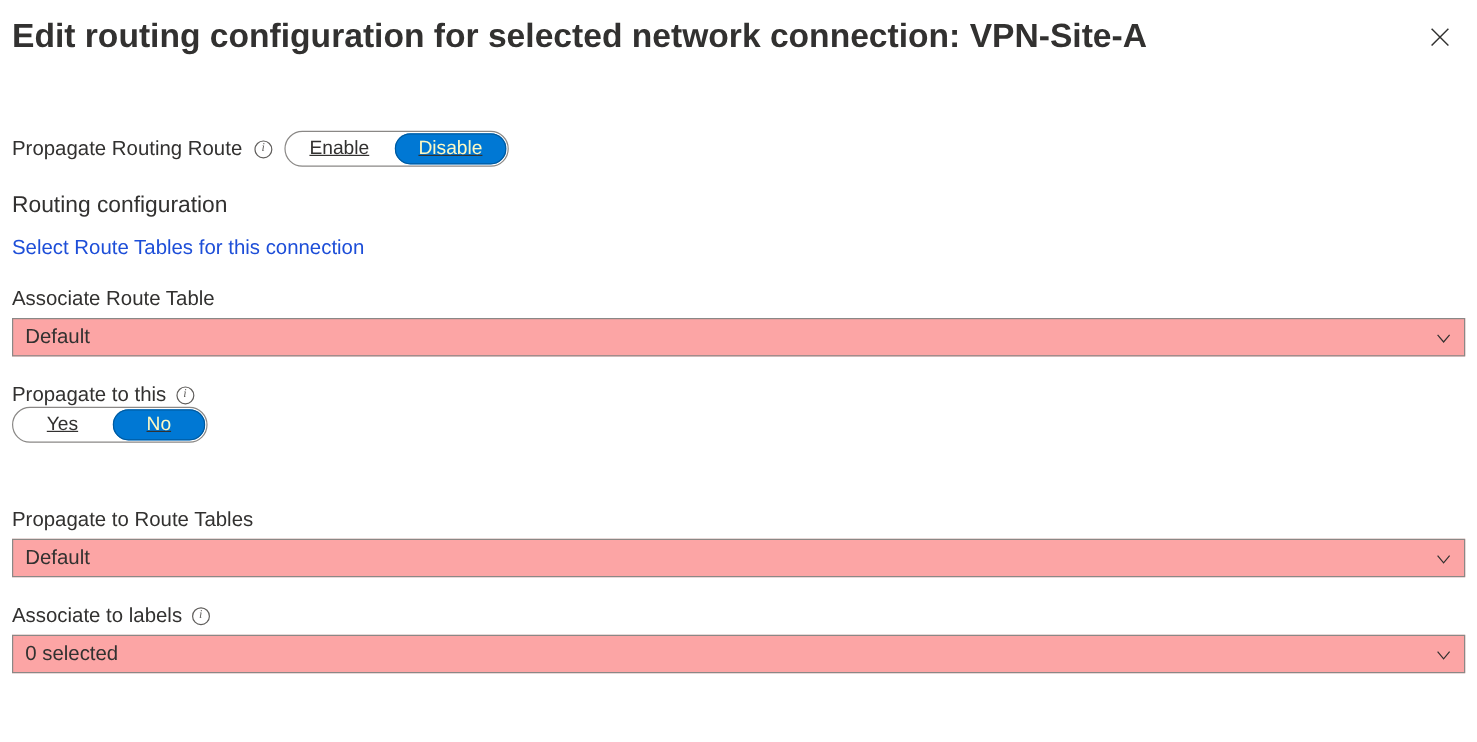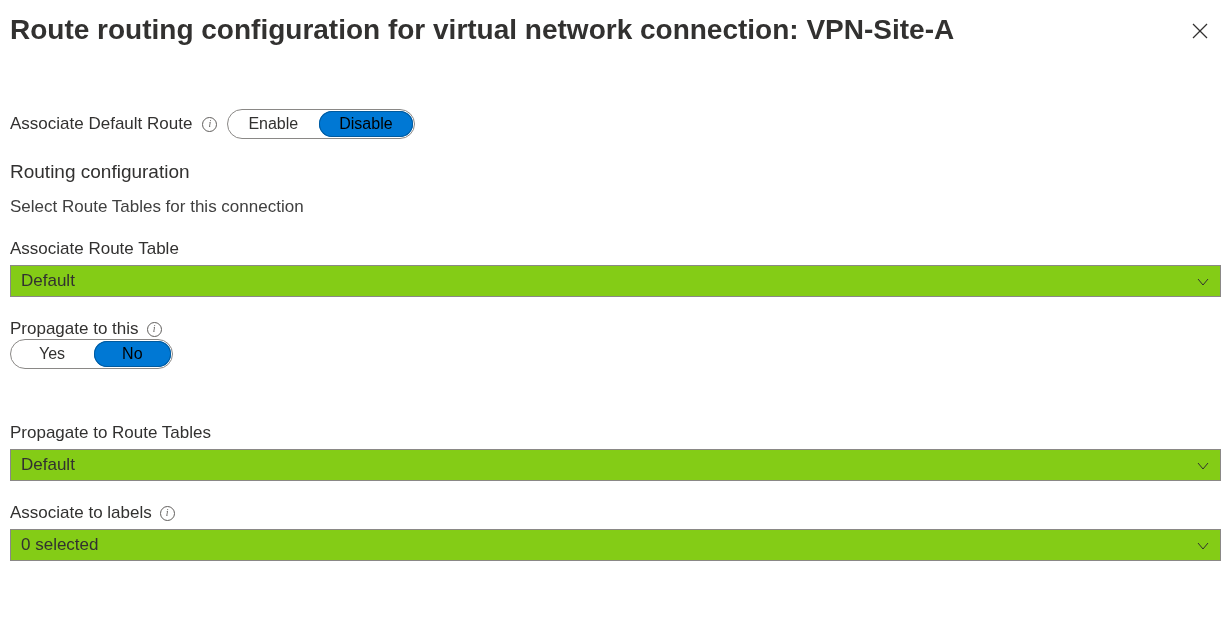--- a/index.html
+++ b/index.html
@@ -45,21 +45,21 @@
     display: flex;
     align-items: center;
     gap: 10px;
   }
   .label {
     font-size: 17px;
     color: #323130;
   }
   .sublabel {
     font-size: 17px;
-    color: #404040;
+    color: #1d4ed8;
     margin-top: 2px;
   }
   .section-heading {
     font-size: 19px;
     margin-bottom: 14px;
   }
   .info-icon {
     width: 15px;
     height: 15px;
     border: 1px solid #605e5c;
@@ -74,35 +74,36 @@
     line-height: 1;
     cursor: default;
   }
   .toggle-group {
     display: inline-flex;
     border: 1px solid #8a8886;
     border-radius: 999px;
     overflow: hidden;
     height: 30px;
     align-items: stretch;
+    text-decoration: underline;
   }
   .toggle-option {
     border: none;
     background: transparent;
     padding: 0 20px;
     font-size: 16px;
     color: #323130;
     cursor: pointer;
     display: flex;
     align-items: center;
     height: 100%;
   }
   .toggle-option.selected {
     background: #0078d4;
-    color: #000000;
+    color: #fef9c3;
     border-radius: 999px;
     margin: 1px;
     height: calc(100% - 2px);
     box-shadow: 0 0 0 1px #005a9e inset;
   }
   .field-block {
     margin-bottom: 22px;
   }
   .field-label {
     font-size: 17px;
@@ -113,21 +114,21 @@
   }
   .dropdown {
     width: 100%;
     border: 1px solid #8a8886;
     height: 32px;
     display: flex;
     align-items: center;
     justify-content: space-between;
     padding: 0 10px;
     font-size: 17px;
-    background: #84cc16;
+    background: #fca5a5;
     cursor: pointer;
   }
   .chevron {
     width: 14px;
     height: 14px;
     flex-shrink: 0;
   }
   .chevron svg {
     width: 100%;
     height: 100%;
@@ -136,31 +137,31 @@
   }
   .section-gap { }
   .toggle-field { margin-top: -6px; margin-bottom: 32px; }
 </style>
 </head>
 <body>
 
 <div class="panel">
 
   <div class="header-row">
-    <div class="title">Route routing configuration for virtual network connection: VPN-Site-A</div>
+    <div class="title">Edit routing configuration for selected network connection: VPN-Site-A</div>
     <button class="close-btn">
       <svg viewBox="0 0 18 18" fill="none" stroke-width="1.2">
         <line x1="2" y1="2" x2="16" y2="16"></line>
         <line x1="16" y1="2" x2="2" y2="16"></line>
       </svg>
     </button>
   </div>
 
   <div class="row row-inline">
-    <span class="label">Associate Default Route</span>
+    <span class="label">Propagate Routing Route</span>
     <span class="info-icon">i</span>
     <div class="toggle-group">
       <button class="toggle-option">Enable</button>
       <button class="toggle-option selected">Disable</button>
     </div>
   </div>
 
   <div class="row">
     <div class="section-heading">Routing configuration</div>
     <div class="sublabel">Select Route Tables for this connection</div>

